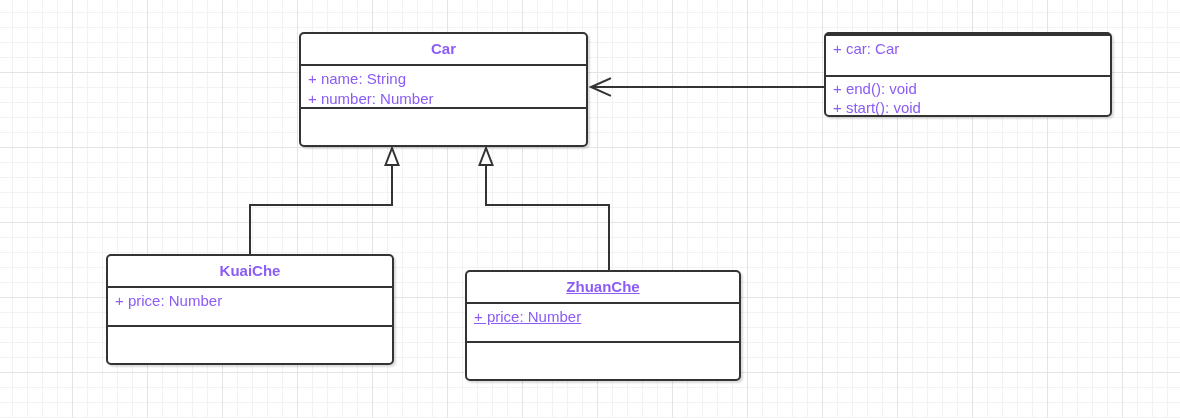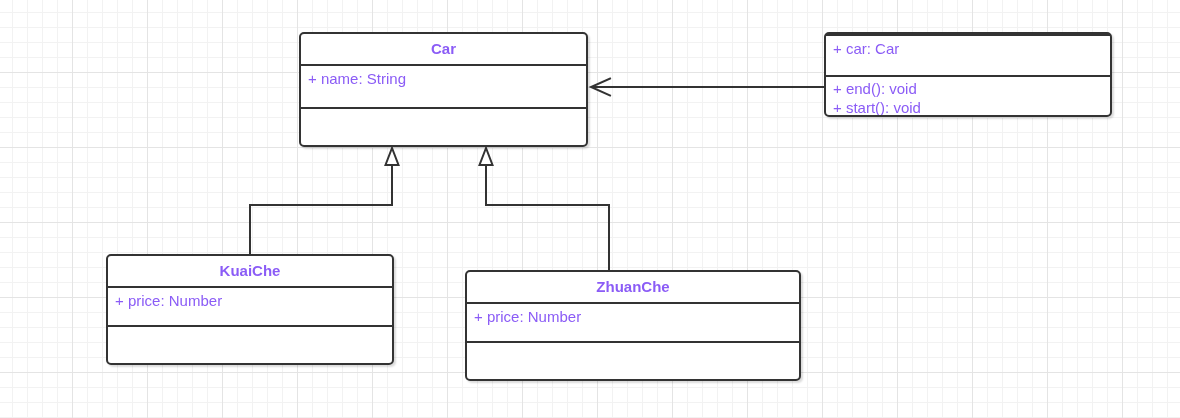--- a/index.html
+++ b/index.html
@@ -40,21 +40,21 @@
 
   #cls-trip      { left: 824px; top: 32px;  width: 288px; }
   #cls-trip .uml-attrs     { height: 36px; }
   #cls-trip .uml-methods   { height: 36px; padding-top: 2px; }
   #cls-trip .uml-methods .uml-line { line-height: 19px; }
 
   #cls-kuaiche   { left: 106px; top: 254px; width: 288px; }
   #cls-kuaiche .uml-attrs  { height: 34px; }
   #cls-kuaiche .uml-methods{ height: 36px; }
 
-  #cls-zhuanche  { left: 465px; top: 270px; width: 336px; }
+  #cls-zhuanche  { left: 465px; top: 270px; width: 276px; text-decoration: underline; }
   #cls-zhuanche .uml-attrs { height: 34px; }
   #cls-zhuanche .uml-methods{ height: 36px; }
 </style>
 </head>
 <body>
 
 <div class="canvas">
 
   <svg class="edges" width="1180" height="418" viewBox="0 0 1180 418" xmlns="http://www.w3.org/2000/svg">
 
@@ -71,20 +71,21 @@
     <g stroke="#333333" stroke-width="2" stroke-linecap="square" stroke-linejoin="miter">
       <path fill="none" d="M609,270 L609,205 L486,205 L486,166"></path>
       <polygon fill="#ffffff" points="486,148 479.5,165 492.5,165"></polygon>
     </g>
   </svg>
 
   <div class="uml-class" id="cls-car">
     <div class="uml-title">Car</div>
     <div class="uml-attrs uml-sep">
       <div class="uml-line">+ name: String</div>
+      <div class="uml-line">+ number: Number</div>
     </div>
     <div class="uml-methods uml-sep"></div>
   </div>
 
   <div class="uml-class" id="cls-trip">
     <div class="uml-attrs uml-sep">
       <div class="uml-line">+ car: Car</div>
     </div>
     <div class="uml-methods uml-sep">
       <div class="uml-line">+ end(): void</div>

